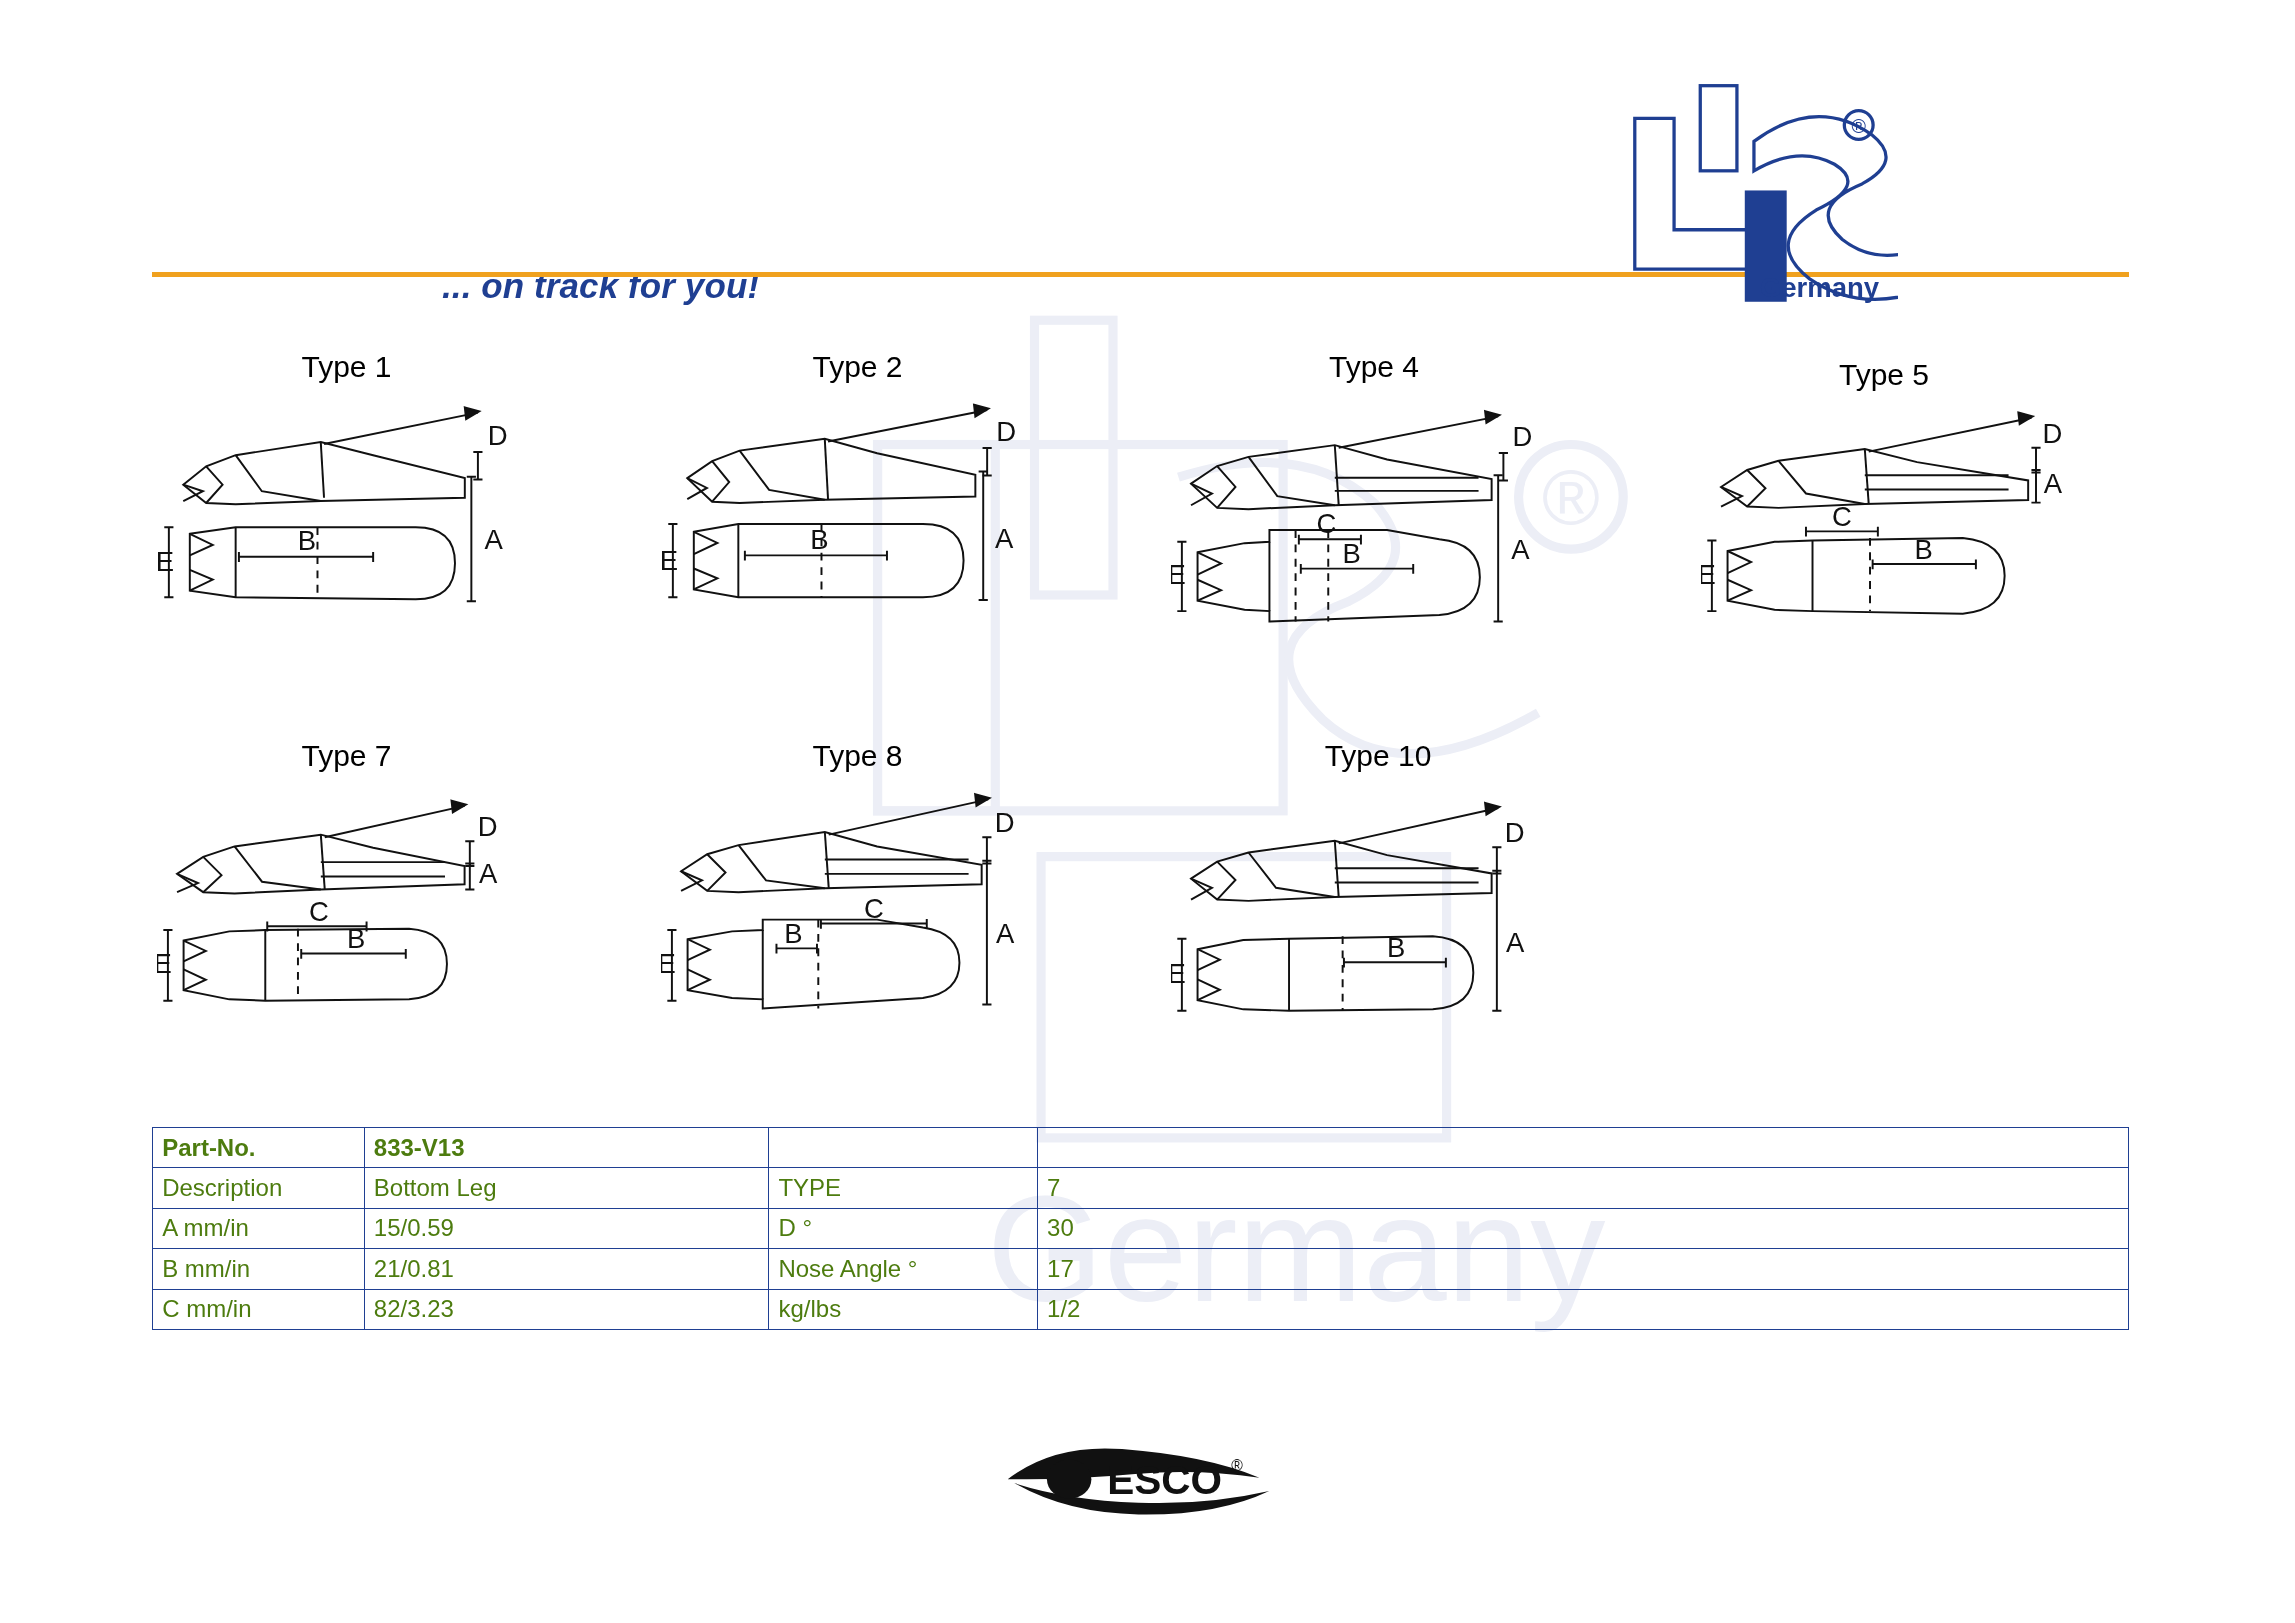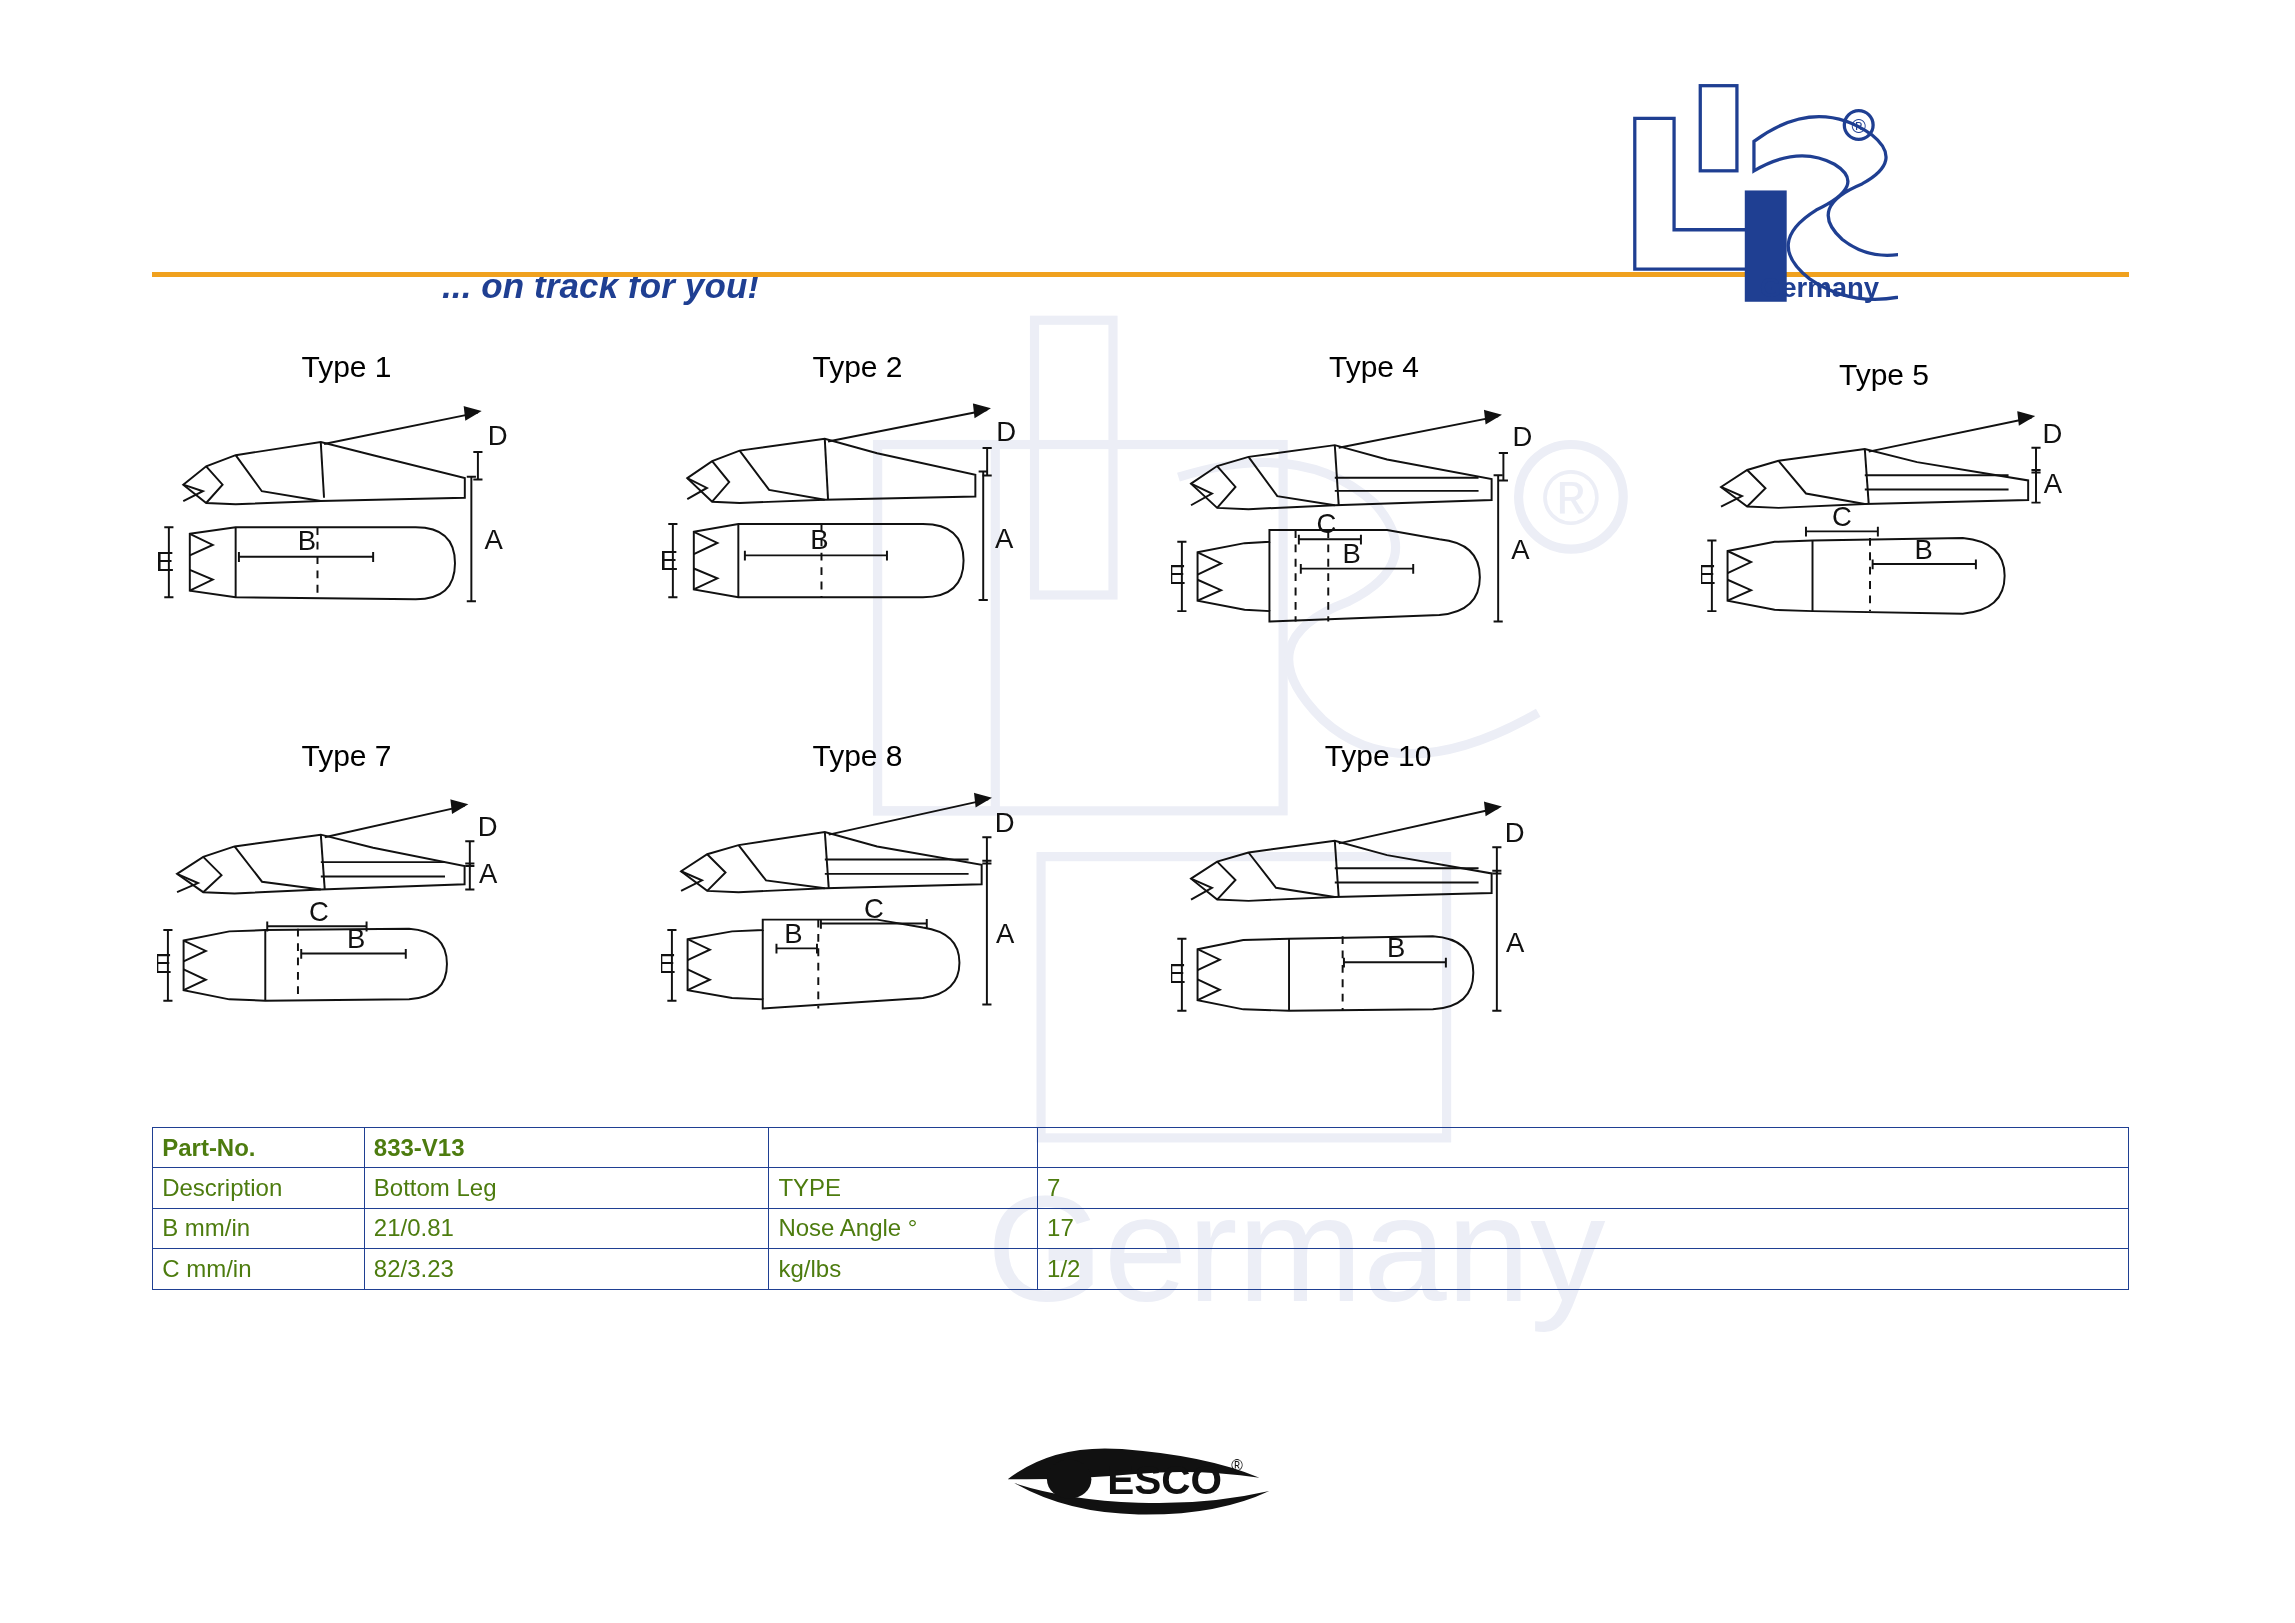--- a/index.html
+++ b/index.html
@@ -405,20 +405,26 @@
       <td class="col-k2"></td>
       <td class="col-v2"></td>
     </tr>
     <tr>
       <td class="col-k">Description</td>
       <td class="col-v">Bottom Leg</td>
       <td class="col-k2">TYPE</td>
       <td class="col-v2">7</td>
     </tr>
     <tr>
+      <td class="col-k">A mm/in</td>
+      <td class="col-v">15/0.59</td>
+      <td class="col-k2">D °</td>
+      <td class="col-v2">30</td>
+    </tr>
+    <tr>
       <td class="col-k">B mm/in</td>
       <td class="col-v">21/0.81</td>
       <td class="col-k2">Nose Angle °</td>
       <td class="col-v2">17</td>
     </tr>
     <tr>
       <td class="col-k">C mm/in</td>
       <td class="col-v">82/3.23</td>
       <td class="col-k2">kg/lbs</td>
       <td class="col-v2">1/2</td>

